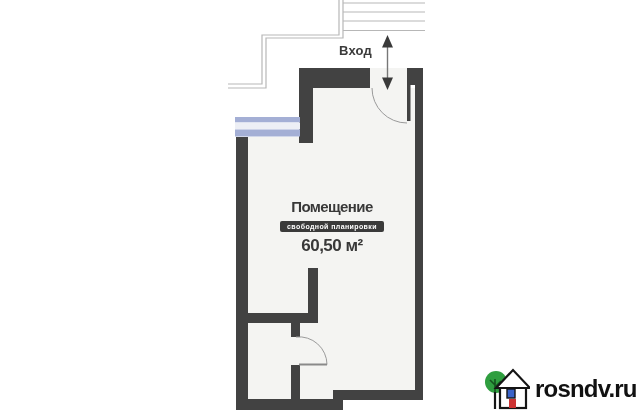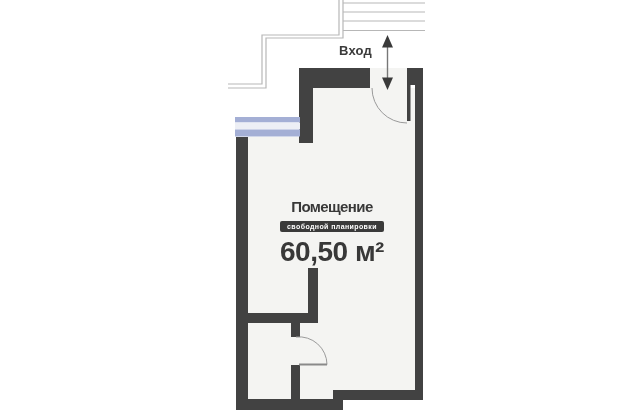--- a/index.html
+++ b/index.html
@@ -6,21 +6,21 @@
   body{width:640px;height:417px;position:relative;background:#ffffff;
        font-family:"Liberation Sans", sans-serif;overflow:hidden;}
   .stage{position:absolute;left:0;top:0;width:640px;height:415px;}
   svg{display:block;}
   .label-vhod{position:absolute;left:339px;top:43px;font-size:13px;font-weight:bold;
       color:#3a3a3a;letter-spacing:0.2px;}
   .room-block{position:absolute;left:262px;top:178px;width:140px;text-align:center;margin-top:20px;}
   .room-title{font-size:15px;font-weight:bold;color:#383838;letter-spacing:-0.6px;line-height:17px;}
   .room-badge{display:inline-block;margin-top:2px;background:#3a3a3a;color:#fff;
       font-size:7px;font-weight:bold;letter-spacing:0.4px;padding:2px 7px;border-radius:2px;}
-  .room-area{margin-top:3px;font-size:28px;font-weight:bold;color:#383838;letter-spacing:-0.5px;}
+  .room-area{margin-top:3px;font-size:17px;font-weight:bold;color:#383838;letter-spacing:-0.5px;}
   .watermark{position:absolute;left:479px;top:363px;height:52px;display:flex;
       align-items:center;gap:5px;background:#ffffff;padding-left:3px;}
   .wm-text{font-size:24px;font-weight:bold;color:#111111;letter-spacing:-0.8px;}
 </style>
 </head>
 <body>
 
 <div class="stage">
   <svg width="640" height="417" viewBox="0 0 640 417">
 
@@ -76,13 +76,29 @@
   </svg>
 
   <div class="label-vhod">Вход</div>
 
   <div class="room-block">
     <div class="room-title">Помещение</div>
     <div class="room-badge">свободной планировки</div>
     <div class="room-area">60,50 м²</div>
   </div>
 
+  <div class="watermark">
+    <svg width="48" height="46" viewBox="0 0 48 46">
+      <circle cx="14" cy="16" r="11" fill="#2f9e3f"></circle>
+      <g stroke="#14531f" stroke-width="1.6" fill="none">
+        <path d="M13,26 V13 M13,19 L8,14 M13,21 L19,15"></path>
+      </g>
+      <line x1="13" y1="26" x2="13" y2="43" stroke="#151515" stroke-width="2.2"></line>
+      <g stroke="#151515" stroke-width="2.2">
+        <rect x="18" y="21" width="26" height="21" fill="#ffffff"></rect>
+        <polygon points="14,22 31,4 48,22" fill="#ffffff"></polygon>
+      </g>
+      <rect x="25" y="23" width="8" height="9" fill="#3a63c8" stroke="#151515" stroke-width="1.4"></rect>
+      <rect x="27" y="33" width="7" height="9" fill="#cc3333"></rect>
+    </svg>
+    <span class="wm-text">rosndv.ru</span>
+  </div>
 </div>
 
 </body></html>

